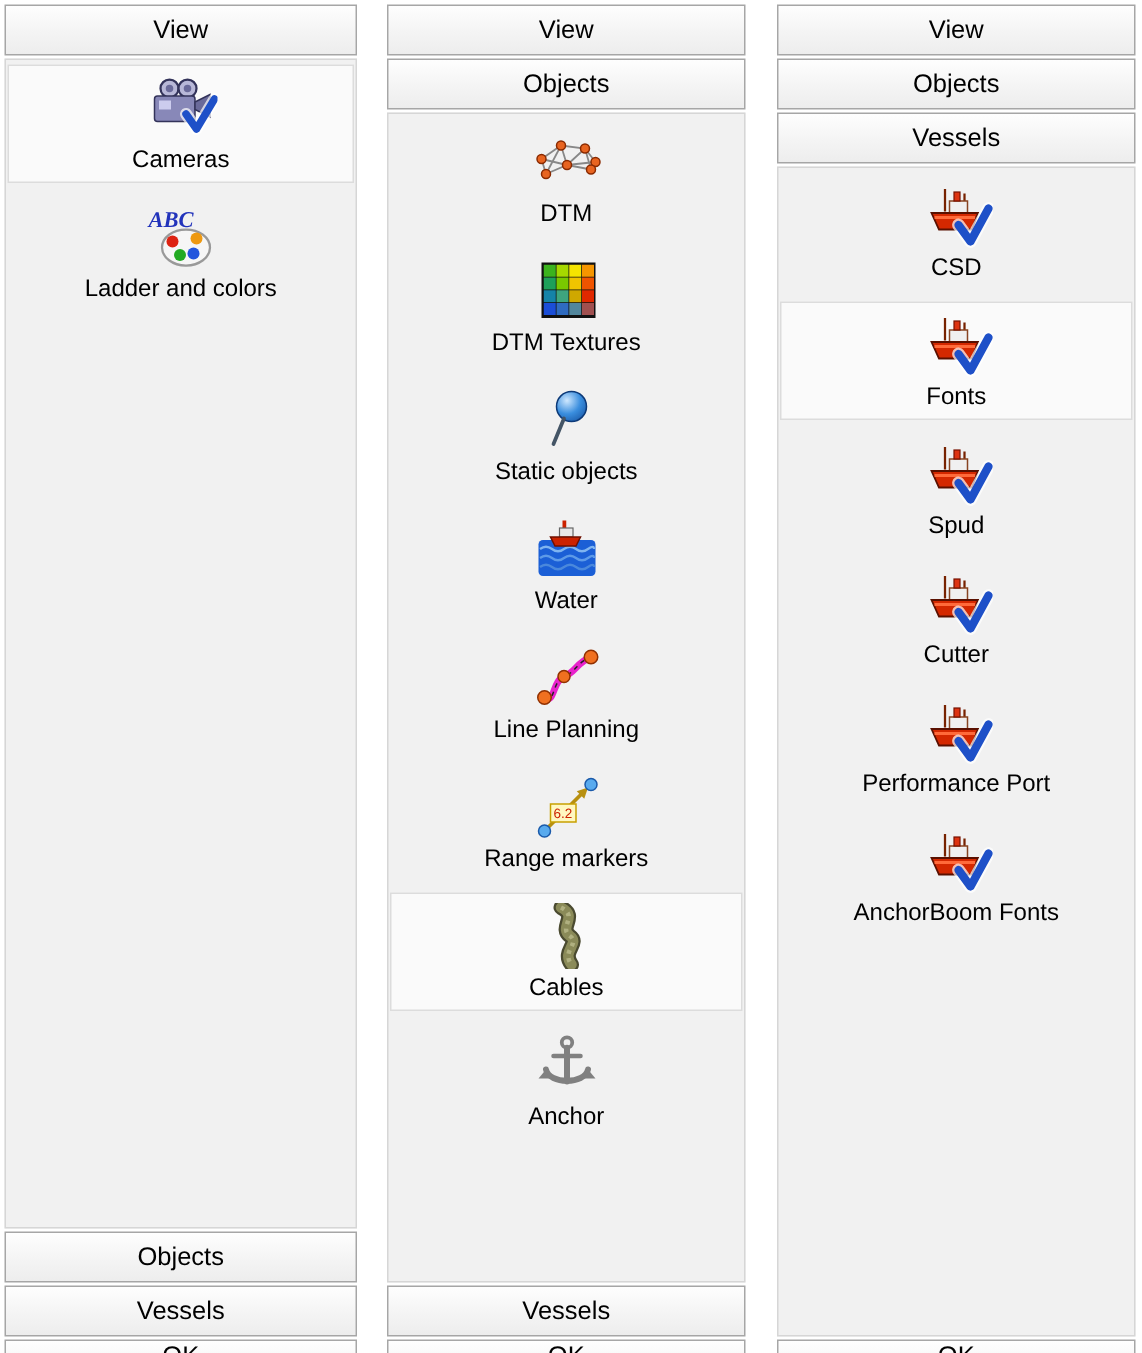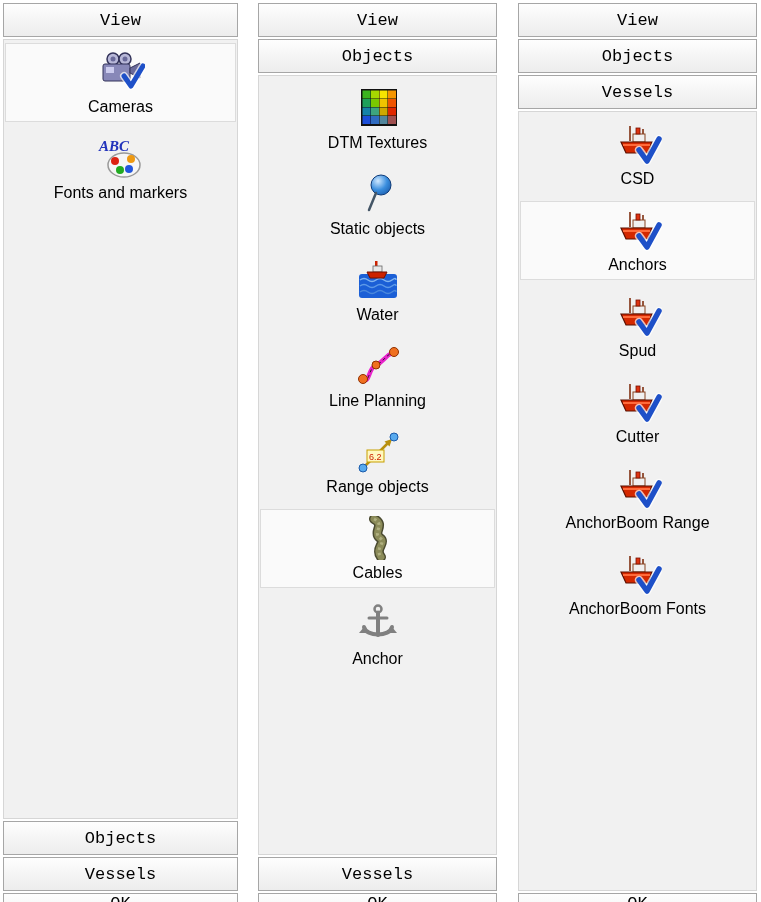--- a/index.html
+++ b/index.html
@@ -17,21 +17,21 @@
   }
   .panel:nth-child(1) { left: 3px;   width: 235px; }
   .panel:nth-child(2) { left: 258px; width: 239px; }
   .panel:nth-child(3) { left: 518px; width: 239px; }
 
   .acc-btn {
     flex: 0 0 34px; height: 34px; margin-bottom: 2px;
     border: 1px solid var(--button-border, #a6a6a6);
     background: linear-gradient(#fefefe, #f4f4f4 55%, #ededed);
     display: flex; align-items: center; justify-content: center;
-    font-size: 17px; cursor: pointer; user-select: none; font-family: Liberation Mono, monospace;
+    font-size: 17px; cursor: pointer; user-select: none;
   }
   .acc-btn.ok { align-items: flex-start; }
   .acc-btn.ok .acc-btn-label { padding-top: 1px; line-height: 1.1; }
 
   .content {
     flex: 1 1 auto; min-height: 0; margin-bottom: 2px;
     border: 1px solid var(--content-border, #d6d6d6);
     background: var(--content-bg, #f1f1f1);
     overflow: hidden; padding: 3px 1px 0 1px;
     display: flex; flex-direction: column; align-items: stretch;
@@ -78,41 +78,63 @@
           <div class="icon">
             <svg viewBox="0 0 48 44">
     <text x="2" y="15" font-family="Liberation Serif, serif" font-style="italic" font-weight="bold" font-size="15" fill="#2233bb">ABC</text>
     <ellipse cx="27" cy="29" rx="16" ry="12" fill="#f6f6f6" stroke="#999" stroke-width="1.5"></ellipse>
     <circle cx="18" cy="25" r="4" fill="#dd2211"></circle>
               <circle cx="23" cy="34" r="4" fill="#22aa22"></circle>
     <circle cx="32" cy="33" r="4" fill="#2255dd"></circle>
               <circle cx="34" cy="23" r="4" fill="#ee9911"></circle>
   </svg>
           </div>
-          <div class="label">Fonts and markers</div>
+          <div class="label">Ladder and colors</div>
         </div>
       </div>
       <div class="acc-btn">
         <span class="acc-btn-label">Objects</span>
       </div>
       <div class="acc-btn">
         <span class="acc-btn-label">Vessels</span>
       </div>
       <div class="acc-btn ok">
         <span class="acc-btn-label">OK</span>
       </div>
     </div>
     <div class="panel">
       <div class="acc-btn">
         <span class="acc-btn-label">View</span>
       </div>
       <div class="acc-btn">
         <span class="acc-btn-label">Objects</span>
       </div>
       <div class="content">
+        <div class="item">
+          <div class="icon">
+            <svg viewBox="0 0 48 44">
+    <g stroke="#888" stroke-width="1.2" fill="none">
+      <path d="M7 20 L20 11 L36 13 L43 22"></path>
+                <path d="M10 30 L24 24 L40 27"></path>
+      <path d="M7 20 L10 30 M20 11 L24 24 M36 13 L40 27 M43 22 L40 27"></path>
+      <path d="M7 20 L24 24 M10 30 L20 11 M24 24 L36 13 M24 24 L43 22"></path>
+    </g>
+    <g fill="#e86420" stroke="#8a2a00" stroke-width="1">
+      <circle cx="7" cy="20" r="3"></circle>
+                <circle cx="20" cy="11" r="3"></circle>
+                <circle cx="36" cy="13" r="3"></circle>
+      <circle cx="43" cy="22" r="3"></circle>
+                <circle cx="10" cy="30" r="3"></circle>
+                <circle cx="24" cy="24" r="3"></circle>
+                <circle cx="40" cy="27" r="3"></circle>
+    </g>
+  </svg>
+          </div>
+          <div class="label">DTM</div>
+        </div>
         <div class="item">
           <div class="icon">
             <svg viewBox="0 0 48 44">
     <rect x="7" y="3" width="36" height="37" fill="#111"></rect>
     <rect x="8.5" y="4.5" width="8" height="8" fill="#3bb31e"></rect>
               <rect x="17" y="4.5" width="8" height="8" fill="#a6d800"></rect>
               <rect x="25.5" y="4.5" width="8" height="8" fill="#f5e400"></rect>
               <rect x="34" y="4.5" width="8" height="8" fill="#f59500"></rect>
     <rect x="8.5" y="13" width="8" height="8" fill="#1ea05a"></rect>
               <rect x="17" y="13" width="8" height="8" fill="#7ac800"></rect>
@@ -176,21 +198,21 @@
           <div class="icon">
             <svg viewBox="0 0 48 44">
     <line x1="11" y1="36" x2="35" y2="12" stroke="#b89010" stroke-width="2.5"></line>
     <path d="M38 9 L30.5 11.5 L35.5 16.5 Z" fill="#b89010"></path>
     <circle cx="9" cy="38" r="4" fill="#58aaee" stroke="#1a5aaa"></circle>
     <circle cx="40" cy="7" r="4" fill="#58aaee" stroke="#1a5aaa"></circle>
     <rect x="13" y="20" width="17" height="12" fill="#fff8c0" stroke="#c8a000"></rect>
     <text x="15" y="29.5" font-size="9" fill="#cc2200" font-family="Liberation Sans, sans-serif">6.2</text>
   </svg>
           </div>
-          <div class="label">Range objects</div>
+          <div class="label">Range markers</div>
         </div>
         <div class="item selected">
           <div class="icon">
             <svg viewBox="0 0 48 44">
     <path d="M20 3 C 32 9, 18 16, 26 22 C 33 27, 20 32, 27 41" fill="none" stroke="#4a4a30" stroke-width="10" stroke-linecap="round"></path>
     <path d="M20 3 C 32 9, 18 16, 26 22 C 33 27, 20 32, 27 41" fill="none" stroke="#8a8a58" stroke-width="7" stroke-linecap="round"></path>
     <path d="M20 3 C 32 9, 18 16, 26 22 C 33 27, 20 32, 27 41" fill="none" stroke="#b0b080" stroke-width="3" stroke-dasharray="2.5 3"></path>
   </svg>
           </div>
           <div class="label">Cables</div>
@@ -250,21 +272,21 @@
     <line x1="16" y1="4" x2="16" y2="19" stroke="#772200" stroke-width="1.5"></line>
     <line x1="29" y1="7" x2="29" y2="16" stroke="#772200" stroke-width="1.5"></line>
     <rect x="19" y="12" width="12" height="8" fill="#f0f0f0" stroke="#884422"></rect>
     <rect x="22" y="6" width="4" height="6" fill="#dd3311" stroke="#771100" stroke-width="0.8"></rect>
     <path d="M7 20 L38 20 L34 31 L12 31 Z" fill="#d42800" stroke="#5a1000" stroke-width="1.2"></path>
     <path d="M9 23 L36 23" stroke="#ff6a3a" stroke-width="2"></path>
     <path d="M25 28 L33 39 L45 17" fill="none" stroke="#ffffff" stroke-width="8.5" stroke-linecap="round" stroke-linejoin="round" opacity="0.7"></path>
     <path d="M25 28 L33 39 L45 17" fill="none" stroke="#1e50c8" stroke-width="5.5" stroke-linecap="round" stroke-linejoin="round"></path>
   </svg>
           </div>
-          <div class="label">Anchors</div>
+          <div class="label">Fonts</div>
         </div>
         <div class="item">
           <div class="icon">
             <svg viewBox="0 0 48 44">
     <line x1="16" y1="4" x2="16" y2="19" stroke="#772200" stroke-width="1.5"></line>
     <line x1="29" y1="7" x2="29" y2="16" stroke="#772200" stroke-width="1.5"></line>
     <rect x="19" y="12" width="12" height="8" fill="#f0f0f0" stroke="#884422"></rect>
     <rect x="22" y="6" width="4" height="6" fill="#dd3311" stroke="#771100" stroke-width="0.8"></rect>
     <path d="M7 20 L38 20 L34 31 L12 31 Z" fill="#d42800" stroke="#5a1000" stroke-width="1.2"></path>
     <path d="M9 23 L36 23" stroke="#ff6a3a" stroke-width="2"></path>
@@ -295,21 +317,21 @@
     <line x1="16" y1="4" x2="16" y2="19" stroke="#772200" stroke-width="1.5"></line>
     <line x1="29" y1="7" x2="29" y2="16" stroke="#772200" stroke-width="1.5"></line>
     <rect x="19" y="12" width="12" height="8" fill="#f0f0f0" stroke="#884422"></rect>
     <rect x="22" y="6" width="4" height="6" fill="#dd3311" stroke="#771100" stroke-width="0.8"></rect>
     <path d="M7 20 L38 20 L34 31 L12 31 Z" fill="#d42800" stroke="#5a1000" stroke-width="1.2"></path>
     <path d="M9 23 L36 23" stroke="#ff6a3a" stroke-width="2"></path>
     <path d="M25 28 L33 39 L45 17" fill="none" stroke="#ffffff" stroke-width="8.5" stroke-linecap="round" stroke-linejoin="round" opacity="0.7"></path>
     <path d="M25 28 L33 39 L45 17" fill="none" stroke="#1e50c8" stroke-width="5.5" stroke-linecap="round" stroke-linejoin="round"></path>
   </svg>
           </div>
-          <div class="label">AnchorBoom Range</div>
+          <div class="label">Performance Port</div>
         </div>
         <div class="item">
           <div class="icon">
             <svg viewBox="0 0 48 44">
     <line x1="16" y1="4" x2="16" y2="19" stroke="#772200" stroke-width="1.5"></line>
     <line x1="29" y1="7" x2="29" y2="16" stroke="#772200" stroke-width="1.5"></line>
     <rect x="19" y="12" width="12" height="8" fill="#f0f0f0" stroke="#884422"></rect>
     <rect x="22" y="6" width="4" height="6" fill="#dd3311" stroke="#771100" stroke-width="0.8"></rect>
     <path d="M7 20 L38 20 L34 31 L12 31 Z" fill="#d42800" stroke="#5a1000" stroke-width="1.2"></path>
     <path d="M9 23 L36 23" stroke="#ff6a3a" stroke-width="2"></path>

